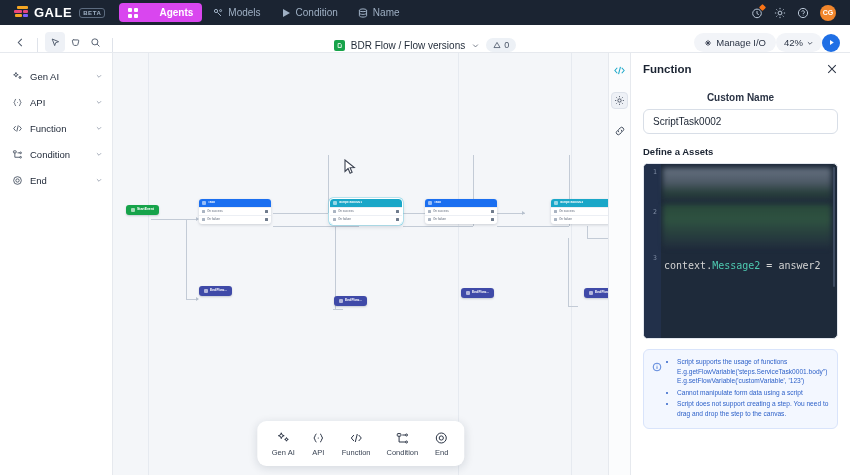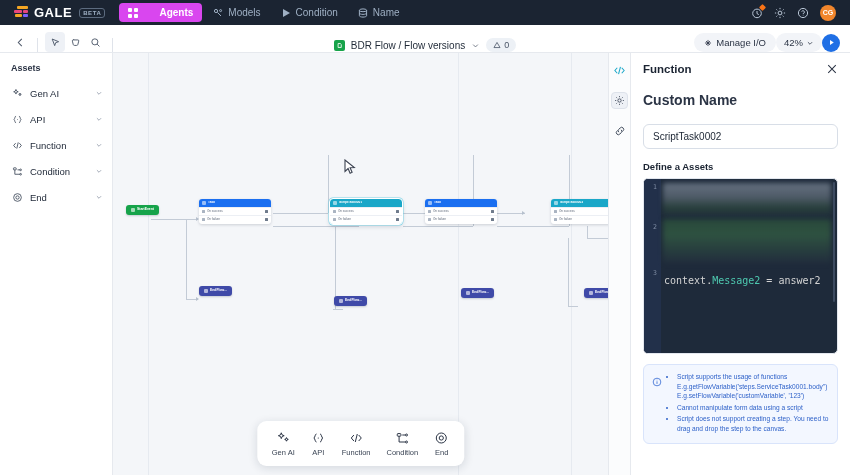--- a/index.html
+++ b/index.html
@@ -181,21 +181,21 @@
   .rail-ico.active { color: #1aa7c8; }
   .rail-ico.boxed { background: #eef1f6; border: 1px solid #dde2ea; }
 
   .panel {
     width: 220px; background: #ffffff; border-left: 1px solid #e6e9ee;
     padding: 10px 12px; flex: none; display: flex; flex-direction: column;
   }
   .panel-head { display: flex; align-items: center; margin-bottom: 17px; }
   .panel-title { font-size: 11.5px; font-weight: bold; color: #1b2432; }
   .panel-close { margin-left: auto; color: #2b3445; cursor: pointer; display: flex; }
-  .field-label { font-size: 14px; font-weight: bold; color: #2b3445; margin-bottom: 16px; }
+  .field-label { font-size: 10px; font-weight: bold; color: #2b3445; margin-bottom: 6px; text-align: center; }
   .text-input {
     width: 100%; height: 25px; border: 1px solid #d8dee7; border-radius: 6px;
     padding: 0 9px; font-size: 10px; color: #1b2432; font-family: "Liberation Sans", sans-serif;
     background: #fff; outline: none;
   }
   .sec-label { font-size: 9.5px; font-weight: bold; color: #1b2432; margin: 12px 0 6px 0; }
 
   .editor {
     height: 176px; background: #1e2a3a; border-radius: 5px; overflow: hidden;
     display: flex; position: relative; border: 1px solid #e3e7ee;
@@ -381,21 +381,20 @@
         <svg viewBox="0 0 12 12" width="9" height="9" fill="#fff">
             <path d="M4 2.6 L9 6 L4 9.4 Z"></path>
           </svg>
       </span>
     </div>
   </div>
 
   <div class="body">
 
     <div class="sidebar">
-      <div class="assets-title">Assets</div>
 
       <div class="side-item">
         <span class="si-ico">
           <svg viewBox="0 0 12 12" width="11" height="11" fill="none" stroke="currentColor" stroke-width=".9">
               <path d="M4.3 1.6 l.7 1.8 1.8.7 -1.8.7 -.7 1.8 -.7-1.8 -1.8-.7 1.8-.7z"></path>
               <path d="M8.7 5.6 l.4 1 1 .4 -1 .4 -.4 1 -.4-1 -1-.4 1-.4z"></path>
             </svg>
         </span>
         <span>Gen AI</span>
         <span class="si-chev">

